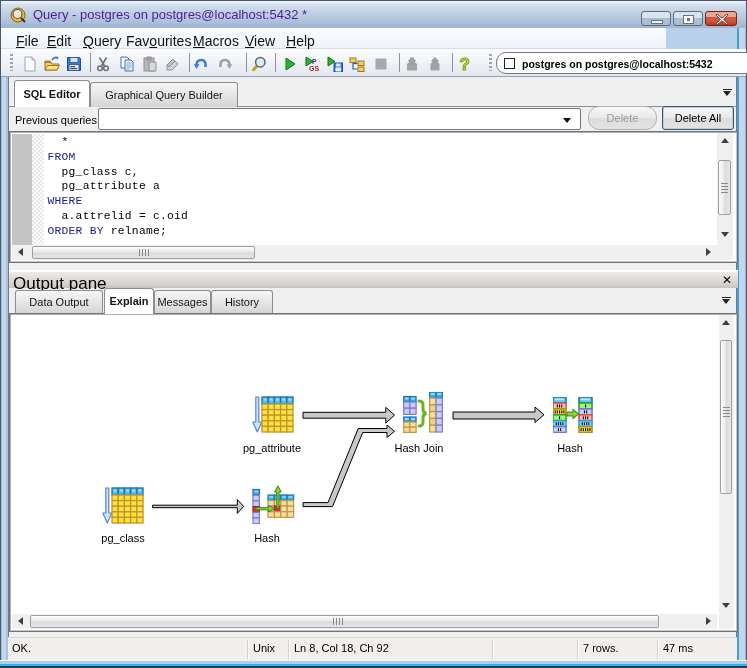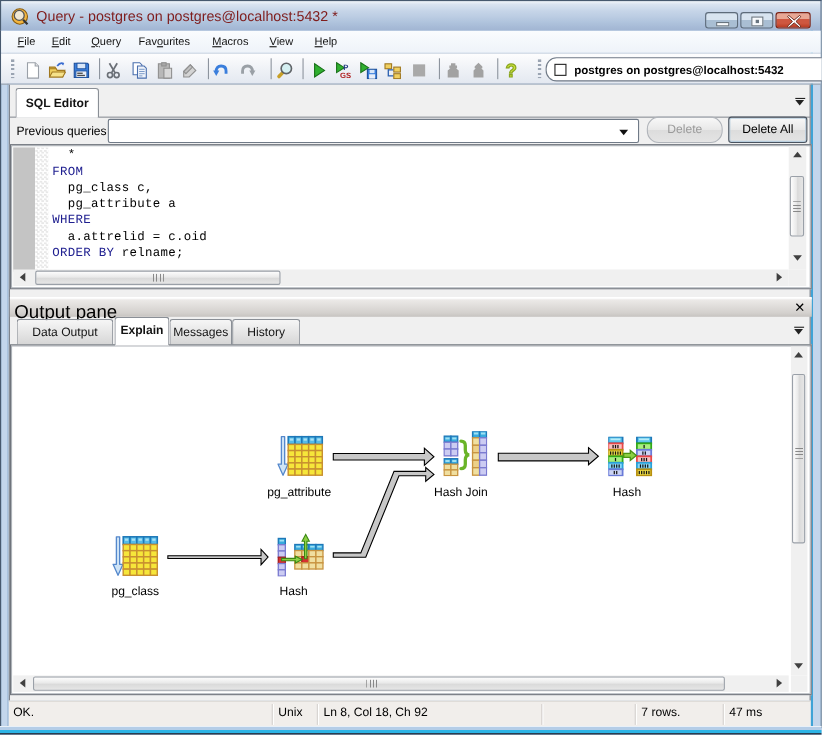--- a/index.html
+++ b/index.html
@@ -13,30 +13,30 @@
   border-top:1px solid #47596e; border-left:1px solid #47596e; border-right:1px solid #47596e; }
 #borderL { left:0; top:28px; width:8px; height:634px;
   background:linear-gradient(90deg, #47596e 0 1px, #a5bcd4 1px 2px, #c3d6ec 2px 6px, #a9c2dd 6px 8px); }
 #borderR { left:737px; top:28px; width:10px; height:634px;
   background:linear-gradient(90deg, #3fa3d6 0 2px, #c3d6ec 2px 8px, #9fb6ce 8px 9px, #47596e 9px 10px); }
 #borderB { left:0; top:660px; width:747px; height:8px;
   background:linear-gradient(#e8f0f8 0 1px, #b5cde7 1px 4px, #2cb4e6 4px 6px, #2a3d50 6px 8px); }
 
 
 #title-ico { left:10px; top:6px; width:17px; height:17px; }
-#title-text { left:33px; top:7px; font-size:13px; color:#7f1d1d; }
+#title-text { left:33px; top:7px; font-size:13px; color:#4c1d95; }
 .capbtn { top:11px; height:15px; border-radius:3px; border:1px solid #5d6b7a; }
 #btn-min { left:641px; width:30px; background:linear-gradient(#d8e4f0 0 45%, #a9bed3 45% 100%); }
 #btn-max { left:673px; width:30px; background:linear-gradient(#d8e4f0 0 45%, #a9bed3 45% 100%); }
 #btn-close { left:705px; width:32px; background:linear-gradient(#e8a794 0 40%, #ce5740 40% 70%, #b83b22 100%); border-color:#7c2214; }
 
 
-#menubar { left:1px; top:28px; width:745px; height:21px;
+#menubar { left:1px; top:28px; width:665px; height:21px;
   background:linear-gradient(#fafcfe, #eef3f9); border-bottom:1px solid #d5dce5;
-  font-size:10px; color:#111; }
+  font-size:14px; color:#111; }
 #menubar span { position:absolute; top:5px; }
 u.m { text-decoration:underline; }
 
 
 #toolbar { left:1px; top:49px; width:745px; height:28px;
   background:linear-gradient(#fdfdfe, #eef1f6 55%, #e3e8f0);
   border-bottom:1px solid #98a0ac; }
 .grip { position:absolute; top:5px; width:3px; height:17px;
   background:repeating-linear-gradient(#9aa4b2 0 2px, transparent 2px 4px); }
 .tsep { position:absolute; top:4px; width:1px; height:19px; background:#8d949e; }
@@ -436,20 +436,21 @@
   <div class="ctext">postgres on postgres@localhost:5432</div>
   <div class="cbtn"></div>
     <div class="carr"></div>
 </div>
 
 <div class="abs" id="client">
 
   <div class="abs" id="tabs1">
     <div class="tabline" style="left:0; top:26px; width:729px;"></div>
     <div class="tab active" style="left:5px; top:0px; width:76px; height:27px; line-height:26px;">SQL Editor</div>
+    <div class="tab" style="left:81px; top:2px; width:148px; height:25px; line-height:24px;">Graphical Query Builder</div>
     <div class="abs" style="left:714px; top:9px; width:9px; height:8px;">
         <div style="height:1px;background:#222;margin-bottom:1px;"></div>
         <div style="width:0;height:0;border-left:4.5px solid transparent;border-right:4.5px solid transparent;border-top:5px solid #222;"></div>
       </div>
   </div>
 
   <div class="abs" id="prevrow">
     <div class="abs" id="prevlabel">Previous queries</div>
     <div class="abs" id="prevcombo">
         <div class="carr"></div>

